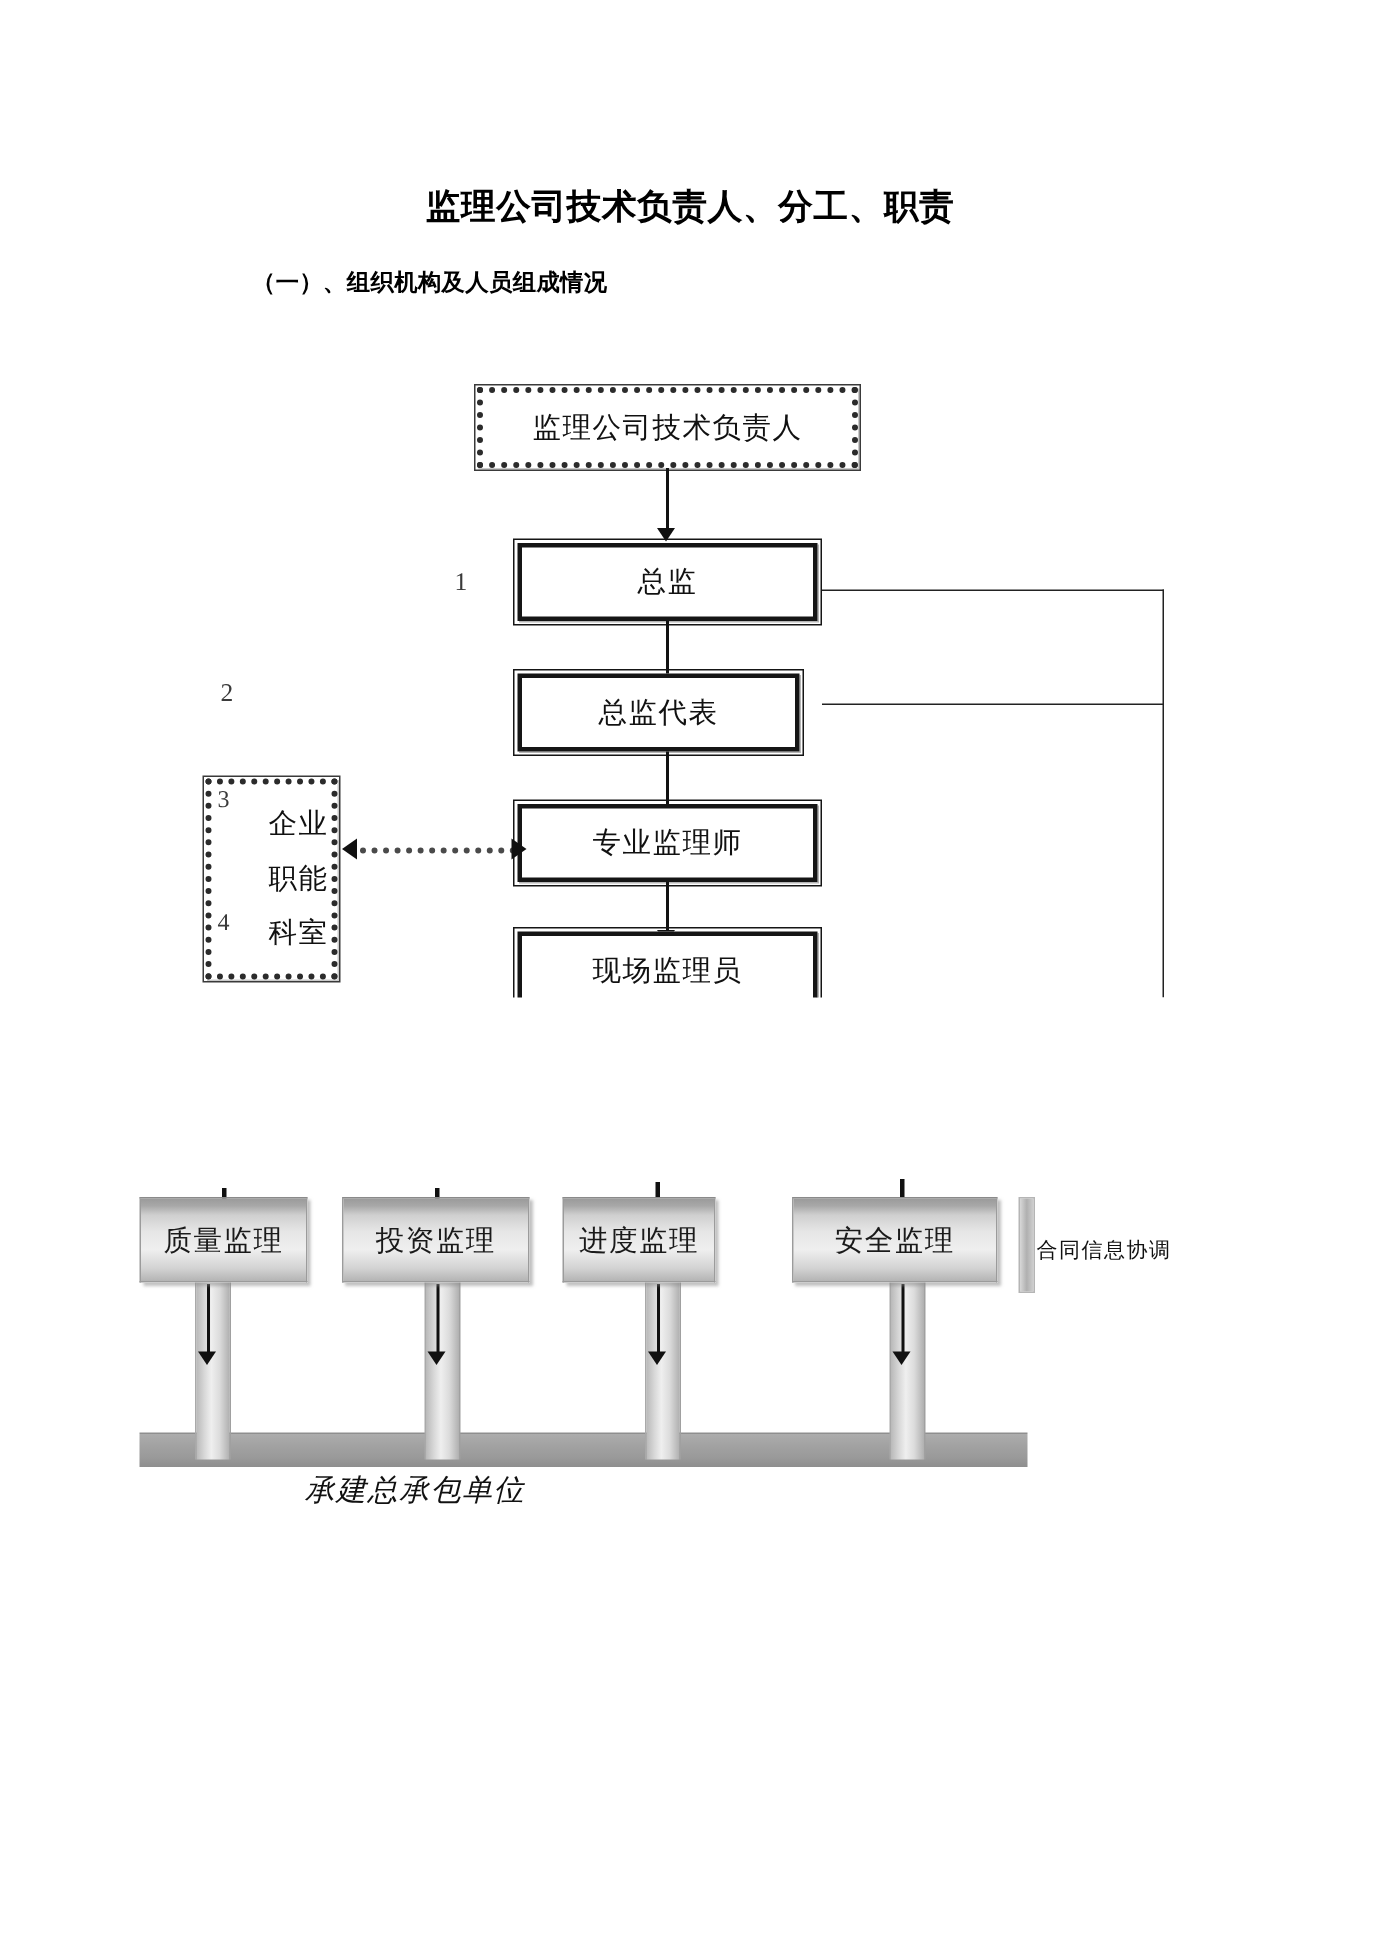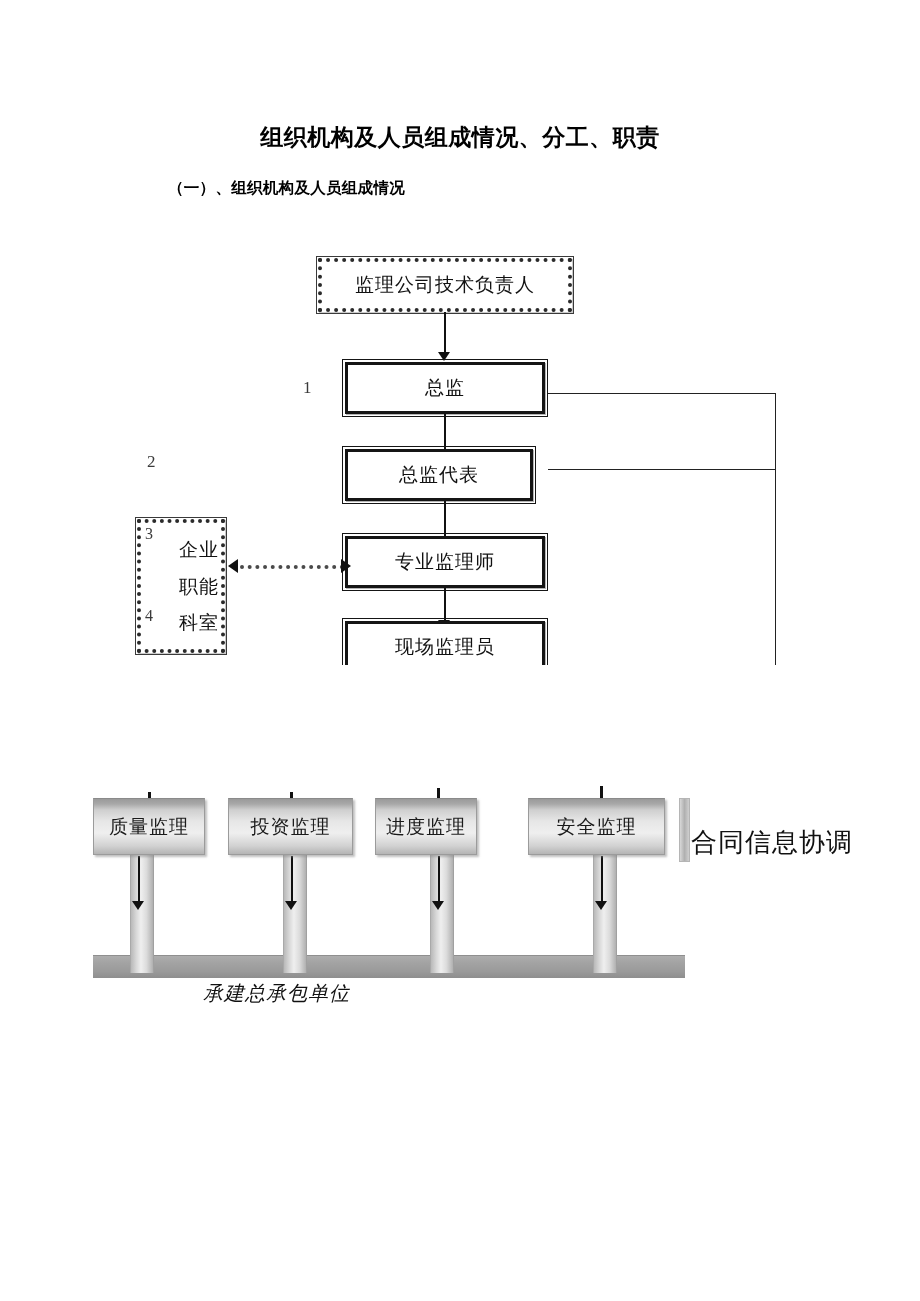--- a/index.html
+++ b/index.html
@@ -191,38 +191,38 @@
     background: #111;
   }
   .side-bar {
     position: absolute;
     background: linear-gradient(to right, #d8d8d8, #b0b0b0, #cfcfcf);
     border: 1px solid #b5b5b5;
   }
   #coord-label {
     position: absolute;
     font-family: "Liberation Serif", "DejaVu Serif", serif;
-    font-size: 26px;
+    font-size: 14px;
     color: #111;
     letter-spacing: 1px;
     white-space: nowrap;
   }
   #ground-label {
     position: absolute;
     font-family: "Liberation Serif", "DejaVu Serif", serif;
     font-size: 20px;
     color: #111;
     letter-spacing: 1px;
     white-space: nowrap;
   }
 </style>
 </head>
 <body>
 
-<div id="doc-title">组织机构及人员组成情况、分工、职责</div>
+<div id="doc-title">监理公司技术负责人、分工、职责</div>
 
 <div id="doc-subtitle">（一）、组织机构及人员组成情况</div>
 
 <div id="flow-region">
 
   <div class="node dotted" style="left:318px; top:28px; width:254px; height:54px;">
     <span>监理公司技术负责人</span>
   </div>
 
   <div class="vline" style="left:444px; top:82px; height:42px;"></div>

